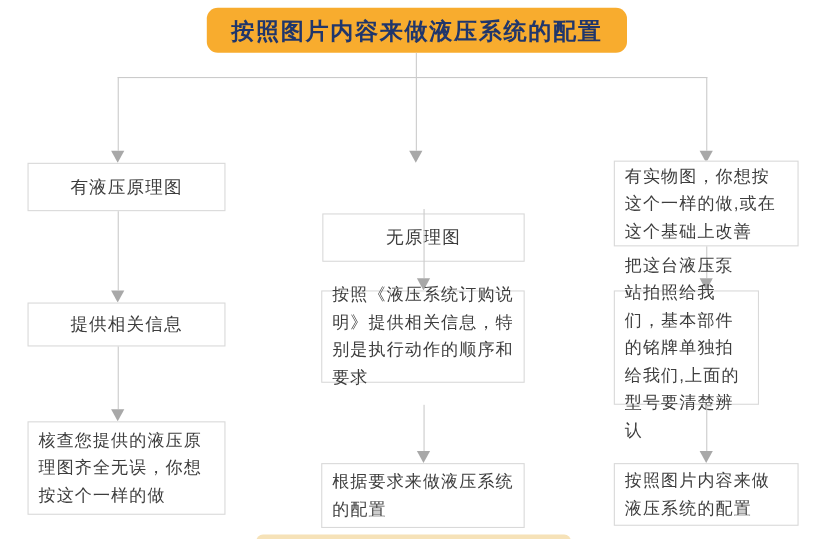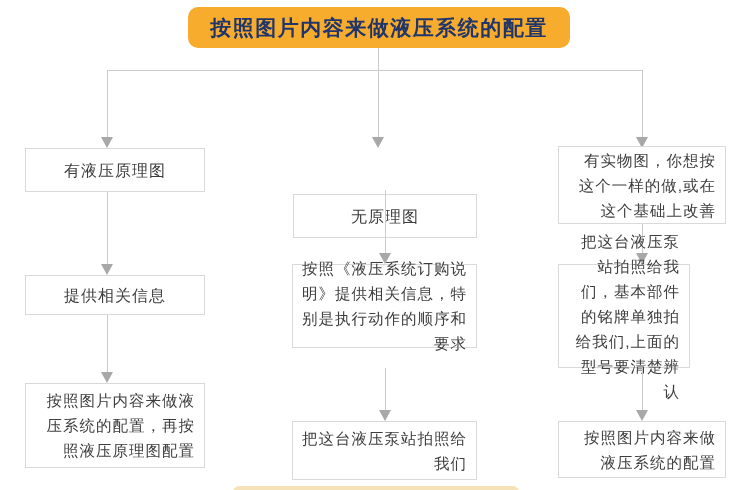--- a/index.html
+++ b/index.html
@@ -17,21 +17,21 @@
     font-size:21px;font-weight:bold;letter-spacing:1.5px;
   }
   .box{
     position:absolute;box-sizing:border-box;background:#ffffff;
     border:1px solid var(--box-border,#D9D9D9);
     color:var(--box-text,#3D3D3D);
     font-size:15.5px;line-height:25px;letter-spacing:1px;
     display:flex;align-items:center;
   }
   .box.center{justify-content:center;text-align:center;font-size:16px;}
-  .box.multi{padding:6px 9px;text-align:right;}
+  .box.multi{padding:6px 9px;text-align:left;}
   .vline{position:absolute;width:1px;background:var(--line,#CBCBCB);}
   .hline{position:absolute;height:1px;background:var(--line,#CBCBCB);}
   .arrow{
     position:absolute;width:0;height:0;
     border-left:6px solid transparent;border-right:6px solid transparent;
     border-top:11px solid var(--arrow,#A8A8A8);
   }
   
   #b11{left:25px;top:148px;width:180px;height:44px;}
   #b21{left:293px;top:146px;width:184px;height:44px;margin-top:48px;}
@@ -113,22 +113,22 @@
 </div>
 
 <div class="vline" id="v1c"></div>
 <div class="vline" id="v2c"></div>
 <div class="vline" id="v3c"></div>
 <div class="arrow" id="a1c"></div>
 <div class="arrow" id="a2c"></div>
 <div class="arrow" id="a3c"></div>
 
 <div class="box multi" id="b13">
-  <span>按照图片内容来做液压系统的配置，再按照液压原理图配置</span>
+  <span>核查您提供的液压原理图齐全无误，你想按这个一样的做</span>
 </div>
 <div class="box multi" id="b23">
-  <span>把这台液压泵站拍照给我们</span>
+  <span>根据要求来做液压系统的配置</span>
 </div>
 <div class="box multi" id="b33">
   <span>按照图片内容来做液压系统的配置</span>
 </div>
 
 <div class="footer-sliver"></div>
 
 </body></html>

